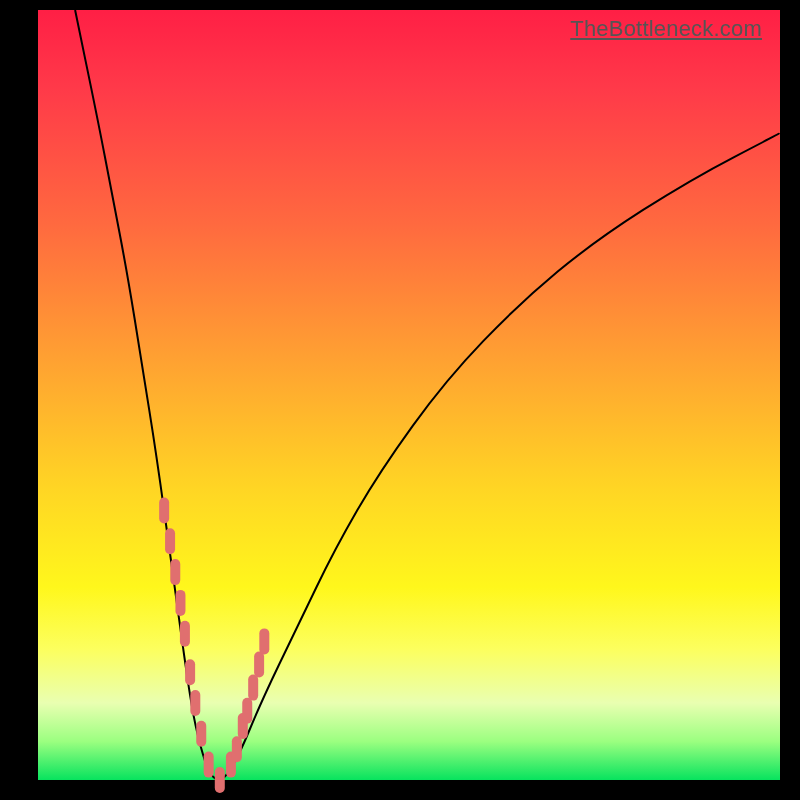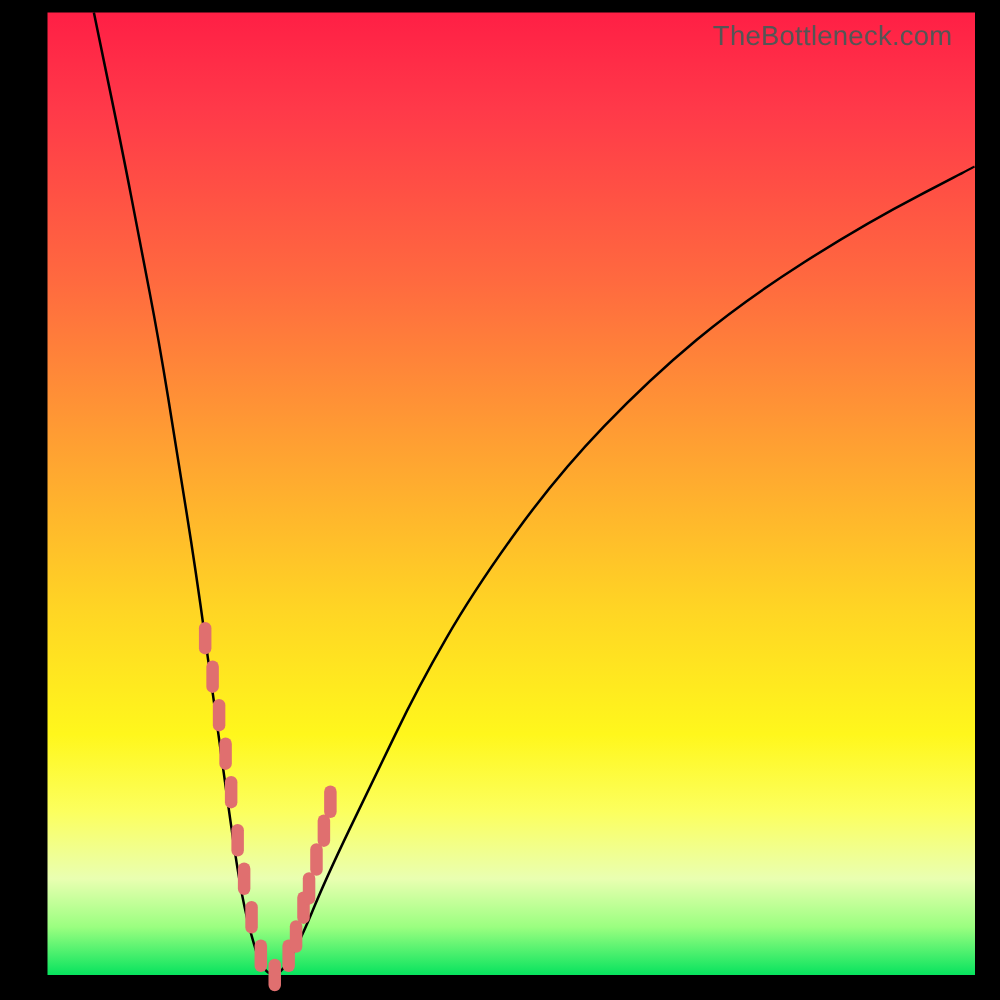--- a/index.html
+++ b/index.html
@@ -39,20 +39,21 @@
   }
   .attribution {
     position: absolute;
     top: 6px;
     right: 18px;
     color: #555;
     font-size: 22px;
     font-weight: 500;
     letter-spacing: 0.2px;
     user-select: none;
+    text-decoration: underline;
   }
   svg.overlay {
     position: absolute;
     left: 0;
     top: 0;
     width: 742px;
     height: 770px;
     overflow: visible;
   }
   .curve {

